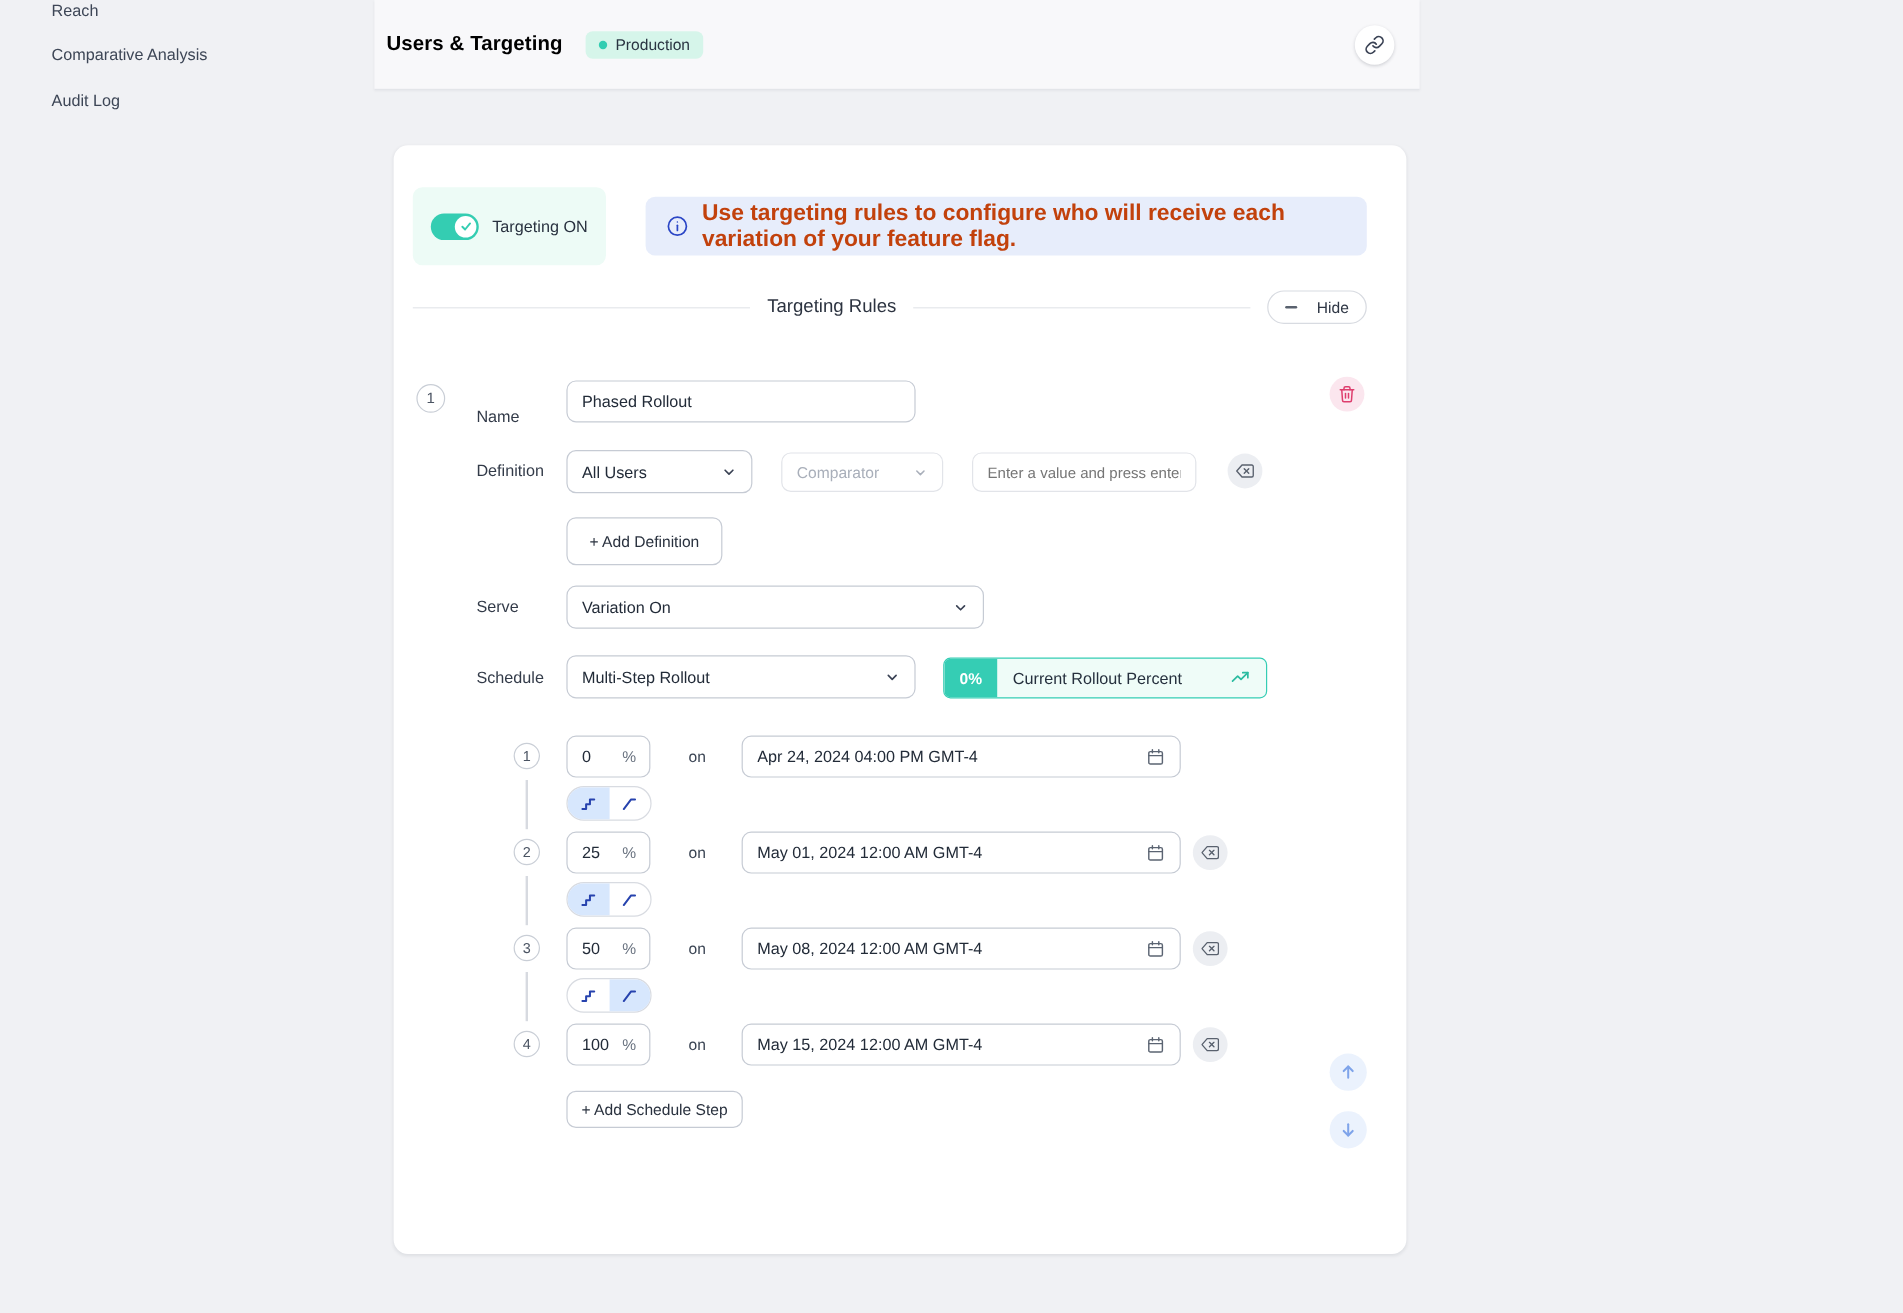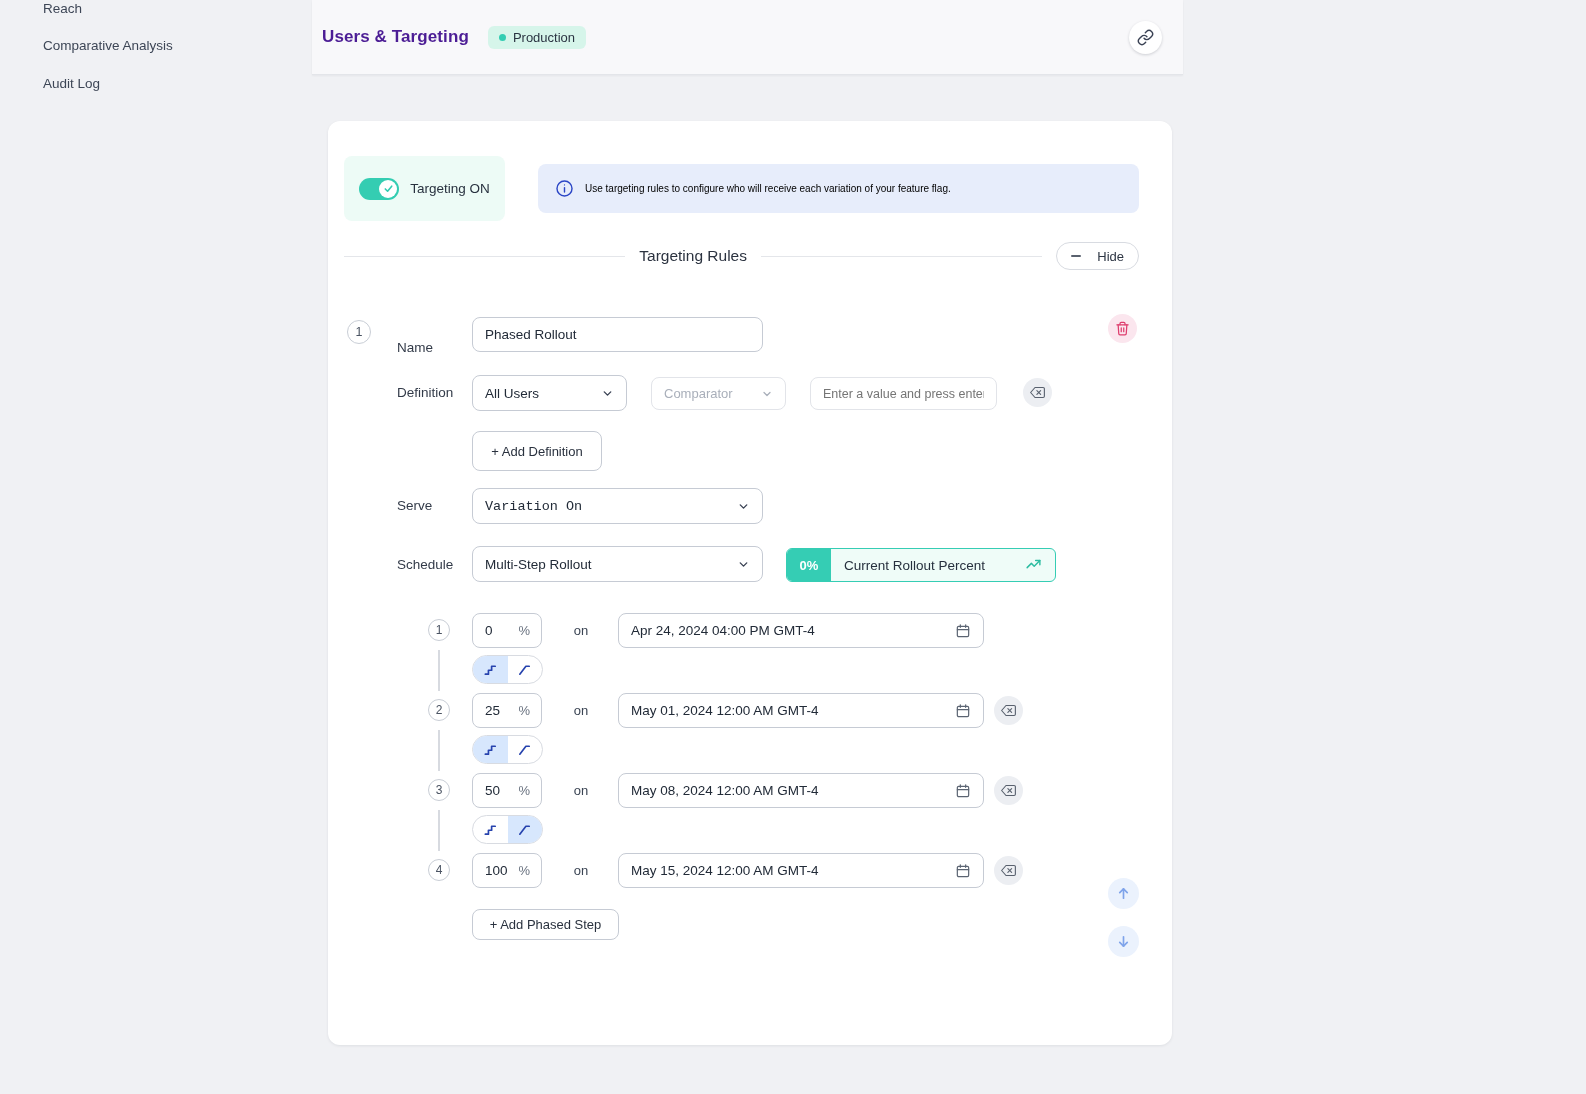--- a/index.html
+++ b/index.html
@@ -6,42 +6,42 @@
   body { font-family:"Liberation Sans", sans-serif; background:#F0F1F4; }
   .page { position:relative; width:1586px; height:1094px; background:#F0F1F4; overflow:hidden; }
 
   
   .sidebar-item { position:absolute; left:43px; font-size:13.5px; color:#3D4656; line-height:18px; cursor:pointer; }
 
   
   .header { position:absolute; left:312px; top:0; width:871px; height:75px; background:#F8F8FA;
             border-bottom:1px solid #E3E5E9; box-shadow:0 1px 2px rgba(16,24,40,.05);
             display:flex; align-items:center; padding:0 21px 0 10px; }
-  .page-title { font-size:17px; font-weight:700; color:#4c1d95; letter-spacing:.1px; }
+  .page-title { font-size:17px; font-weight:700; color:#000000; letter-spacing:.1px; }
   .env-badge { display:inline-flex; align-items:center; gap:7px; margin-left:19px; background:#D6F5EA;
                border-radius:6px; padding:4px 11px; font-size:13px; color:#2A3442; }
   .env-dot { width:7px; height:7px; border-radius:50%; background:#33CDB2; }
   .link-btn { margin-left:auto; width:33px; height:33px; border-radius:50%; background:#fff; border:none;
               box-shadow:0 1px 3px rgba(16,24,40,.18); display:flex; align-items:center; justify-content:center; cursor:pointer; }
 
   
   .card { position:absolute; left:328px; top:121px; width:844px; height:924px; background:#fff;
           border-radius:12px; box-shadow:0 1px 3px rgba(16,24,40,.08); }
   .abs { position:absolute; }
 
   .toggle-box { left:16px; top:35px; width:161px; height:65px; background:#EDFBF6; border-radius:8px;
                 display:flex; align-items:center; justify-content:center; gap:11px; }
   .switch { width:40px; height:22px; border-radius:11px; background:#34CDB2; position:relative; cursor:pointer; }
   .knob { position:absolute; right:2px; top:2px; width:18px; height:18px; border-radius:50%; background:#fff;
           display:flex; align-items:center; justify-content:center; }
   .toggle-label { font-size:13.5px; color:#28313F; }
 
   .info-banner { left:210px; top:43px; width:601px; height:49px; background:#E7EDFB; border-radius:8px;
                  display:flex; align-items:center; gap:11px; padding:0 17px; }
-  .info-text { font-size:10px; font-weight:400; color:#000000; }
+  .info-text { font-size:19px; font-weight:700; color:#c2410c; }
 
   .section-divider { left:16px; top:120px; width:795px; height:30px; display:flex; align-items:center; gap:14px; }
   .div-line { flex:1; height:1px; background:#E4E6EA; }
   .section-title { font-size:15.5px; font-weight:500; color:#2C3340; }
   .hide-btn { height:28px; padding:0 14px; border-radius:14px; border:1px solid #D8DBE1; background:#fff;
               display:flex; align-items:center; gap:16px; font-size:13px; color:#2E3644; cursor:pointer; }
   .minus-glyph { width:10px; height:2px; background:#59616E; border-radius:1px; }
 
   .num-circle { width:24px; height:24px; border:1px solid #C9CED6; border-radius:50%; color:#4A5362;
                 font-size:12.5px; display:flex; align-items:center; justify-content:center; background:#fff; }
@@ -194,21 +194,21 @@
             <path d="M21 4H8l-7 8 7 8h13a2 2 0 0 0 2-2V6a2 2 0 0 0-2-2z"></path>
             <line x1="17" y1="9" x2="11" y2="15"></line>
             <line x1="11" y1="9" x2="17" y2="15"></line>
           </svg>
       </span>
     </button>
 
     <button class="abs add-btn" style="left:144px; top:310px; width:130px; height:40px;">+ Add Definition</button>
 
     <span class="abs field-label" style="left:69px; top:377px;">Serve</span>
-    <div class="abs ctl select" style="left:144px; top:367px; width:291px; height:36px;font-family:Liberation Mono, monospace;">
+    <div class="abs ctl select" style="left:144px; top:367px; width:348px; height:36px;">
       <span>Variation On</span>
       <span class="chev">
           <svg width="13" height="13" viewBox="0 0 16 16" fill="none" stroke="currentColor" stroke-width="1.7" stroke-linecap="round" stroke-linejoin="round">
             <polyline points="4 6 8 10 12 6"></polyline>
           </svg>
         </span>
     </div>
 
     <span class="abs field-label" style="left:69px; top:436px;">Schedule</span>
     <div class="abs ctl select" style="left:144px; top:425px; width:291px; height:36px;align-items:center;">
@@ -225,21 +225,21 @@
         <span>Current Rollout Percent</span>
         <span style="display:flex;">
           <svg width="17" height="17" viewBox="0 0 24 24" fill="none" stroke="#2CBCA1" stroke-width="2" stroke-linecap="round" stroke-linejoin="round">
               <polyline points="3 15 9 9 13 13 21 5"></polyline>
               <polyline points="15 5 21 5 21 11"></polyline>
             </svg>
         </span>
       </span>
     </div>
 
-    <button class="abs add-btn" style="left:144px; top:788px; width:147px; height:31px;">+ Add Phased Step</button>
+    <button class="abs add-btn" style="left:144px; top:788px; width:147px; height:31px;">+ Add Schedule Step</button>
 
     <button class="abs circle-btn move-btn" style="left:780px; top:757px;">
       <span style="display:flex;">
         <svg width="15" height="15" viewBox="0 0 16 16" fill="none" stroke="#7FA4EA" stroke-width="1.8" stroke-linecap="round" stroke-linejoin="round">
             <line x1="8" y1="13" x2="8" y2="3"></line>
             <polyline points="4 7 8 3 12 7"></polyline>
           </svg>
       </span>
     </button>
     <button class="abs circle-btn move-btn" style="left:780px; top:805px;">

